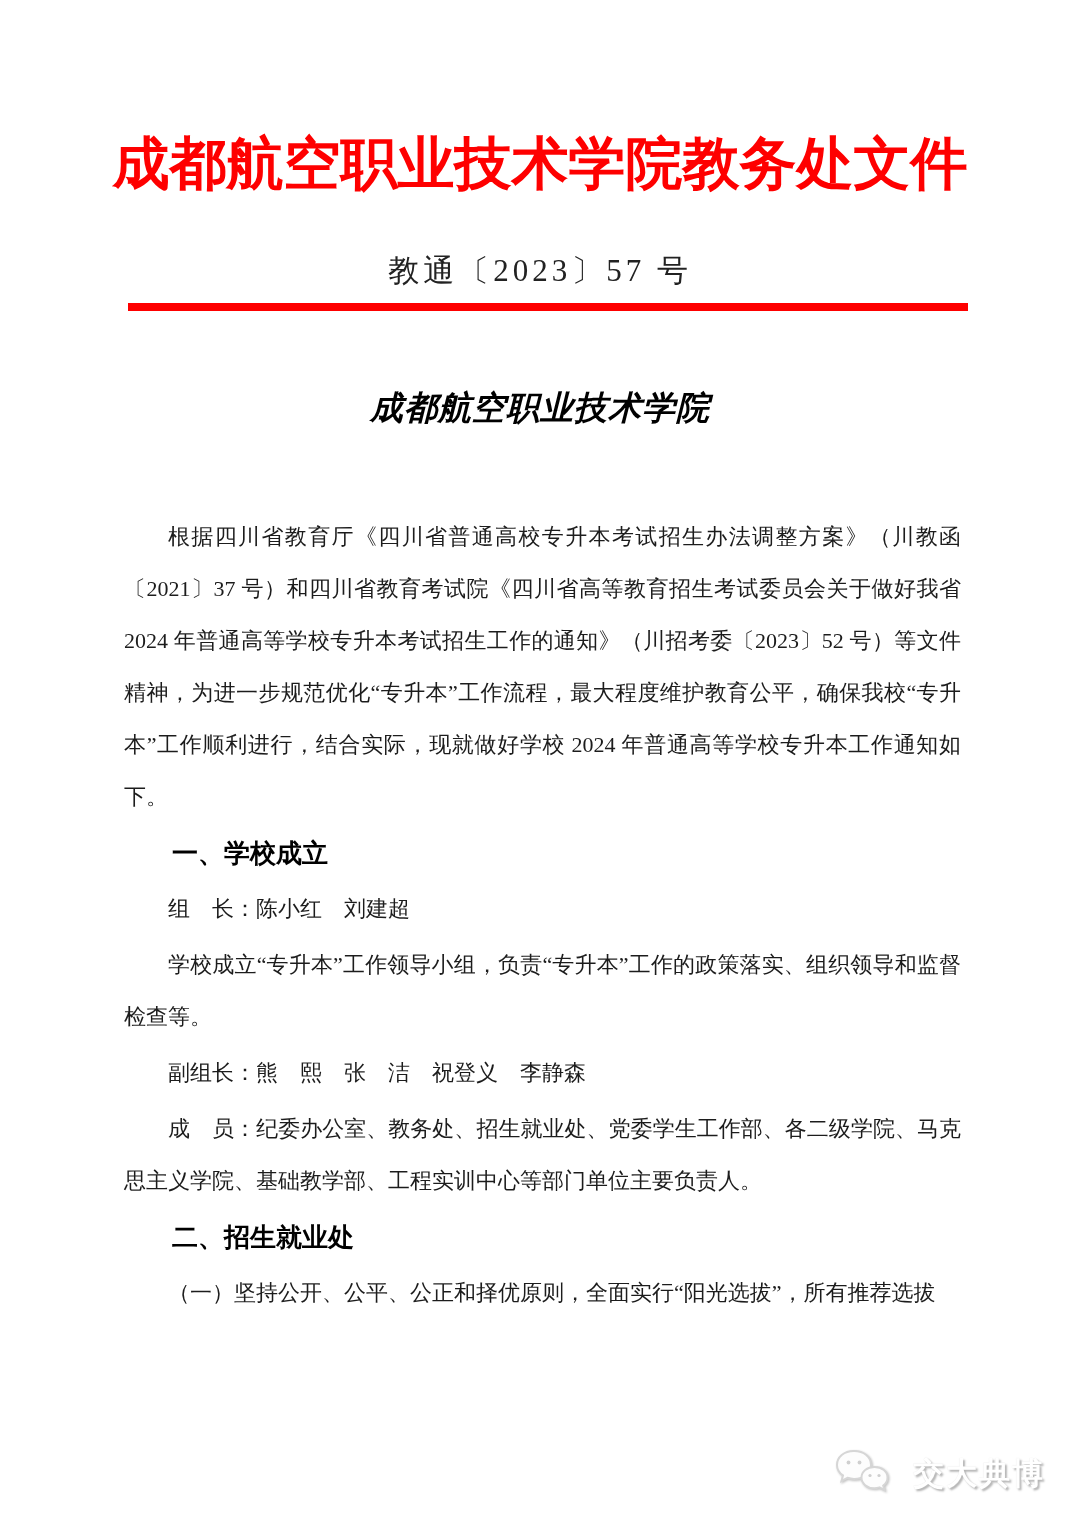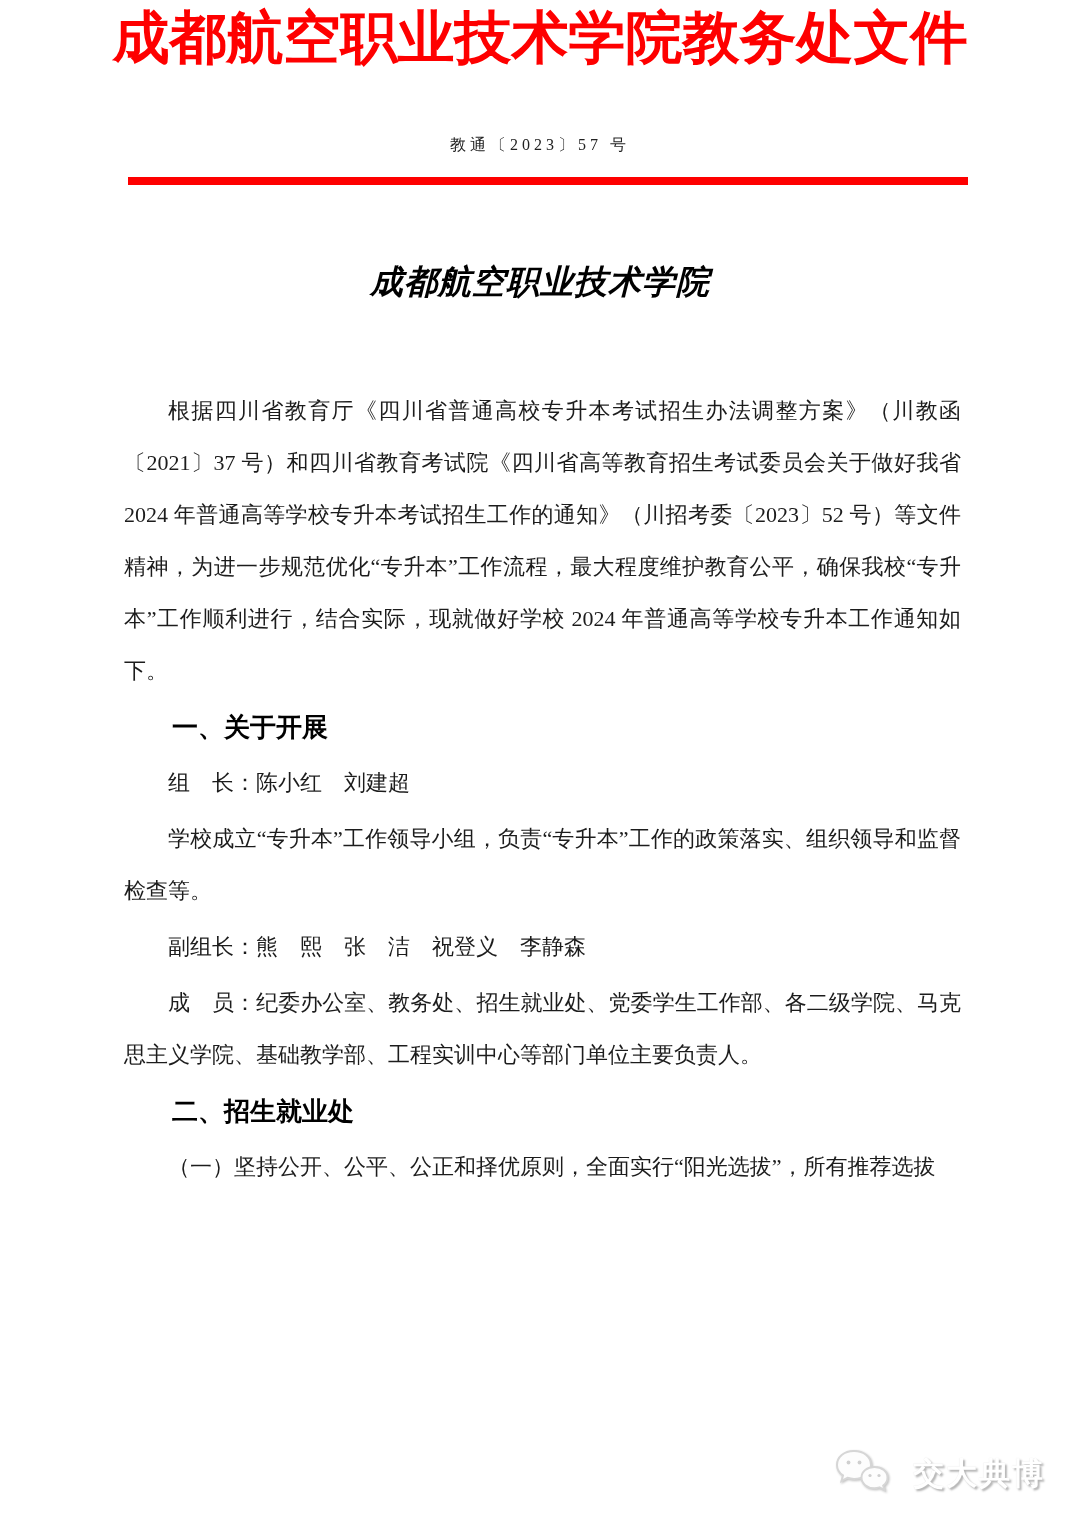--- a/index.html
+++ b/index.html
@@ -10,35 +10,36 @@
     width: 1080px;
     height: 1527px;
     margin: 0 auto;
     background: #ffffff;
     overflow: hidden;
     font-family: "Liberation Serif", "DejaVu Serif", serif;
     color: #1c1c1c;
   }
 
   .masthead {
+    padding-top: 126px;
     text-align: center;
     color: #fe0000;
     font-family: "Liberation Sans", "DejaVu Sans", sans-serif;
     font-weight: bold;
     font-size: 57px;
     line-height: 74px;
     letter-spacing: 0px;
     white-space: nowrap;
   }
 
   .doc-number {
     margin-top: 54px;
     text-align: center;
     font-family: "Liberation Serif", "DejaVu Serif", serif;
-    font-size: 16px;
+    font-size: 31px;
     line-height: 34px;
     letter-spacing: 4px;
     color: #222222;
   }
 
   .red-rule {
     margin: 15px 0 0 128px;
     width: 840px;
     height: 8px;
     background: #fe0000;
@@ -106,21 +107,21 @@
   <div class="doc-number">教通〔2023〕57 号</div>
 
   <div class="red-rule"></div>
 
   <div class="title-block">
     <div class="title-line1">成都航空职业技术学院</div>
   </div>
 
   <div class="body-block">
     <p class="para">根据四川省教育厅《四川省普通高校专升本考试招生办法调整方案》（川教函〔2021〕37 号）和四川省教育考试院《四川省高等教育招生考试委员会关于做好我省 2024 年普通高等学校专升本考试招生工作的通知》（川招考委〔2023〕52 号）等文件精神，为进一步规范优化“专升本”工作流程，最大程度维护教育公平，确保我校“专升本”工作顺利进行，结合实际，现就做好学校 2024 年普通高等学校专升本工作通知如下。</p>
-    <p class="heading">一、关于开展</p>
+    <p class="heading">一、学校成立</p>
     <p class="para">组　长：陈小红　刘建超</p>
     <p class="para">学校成立“专升本”工作领导小组，负责“专升本”工作的政策落实、组织领导和监督检查等。</p>
     <p class="para">副组长：熊　熙　张　洁　祝登义　李静森</p>
     <p class="para">成　员：纪委办公室、教务处、招生就业处、党委学生工作部、各二级学院、马克思主义学院、基础教学部、工程实训中心等部门单位主要负责人。</p>
     <p class="heading">二、招生就业处</p>
     <p class="para">（一）坚持公开、公平、公正和择优原则，全面实行“阳光选拔”，所有推荐选拔</p>
   </div>
 
   <div class="watermark">
     <span class="wm-icon">

